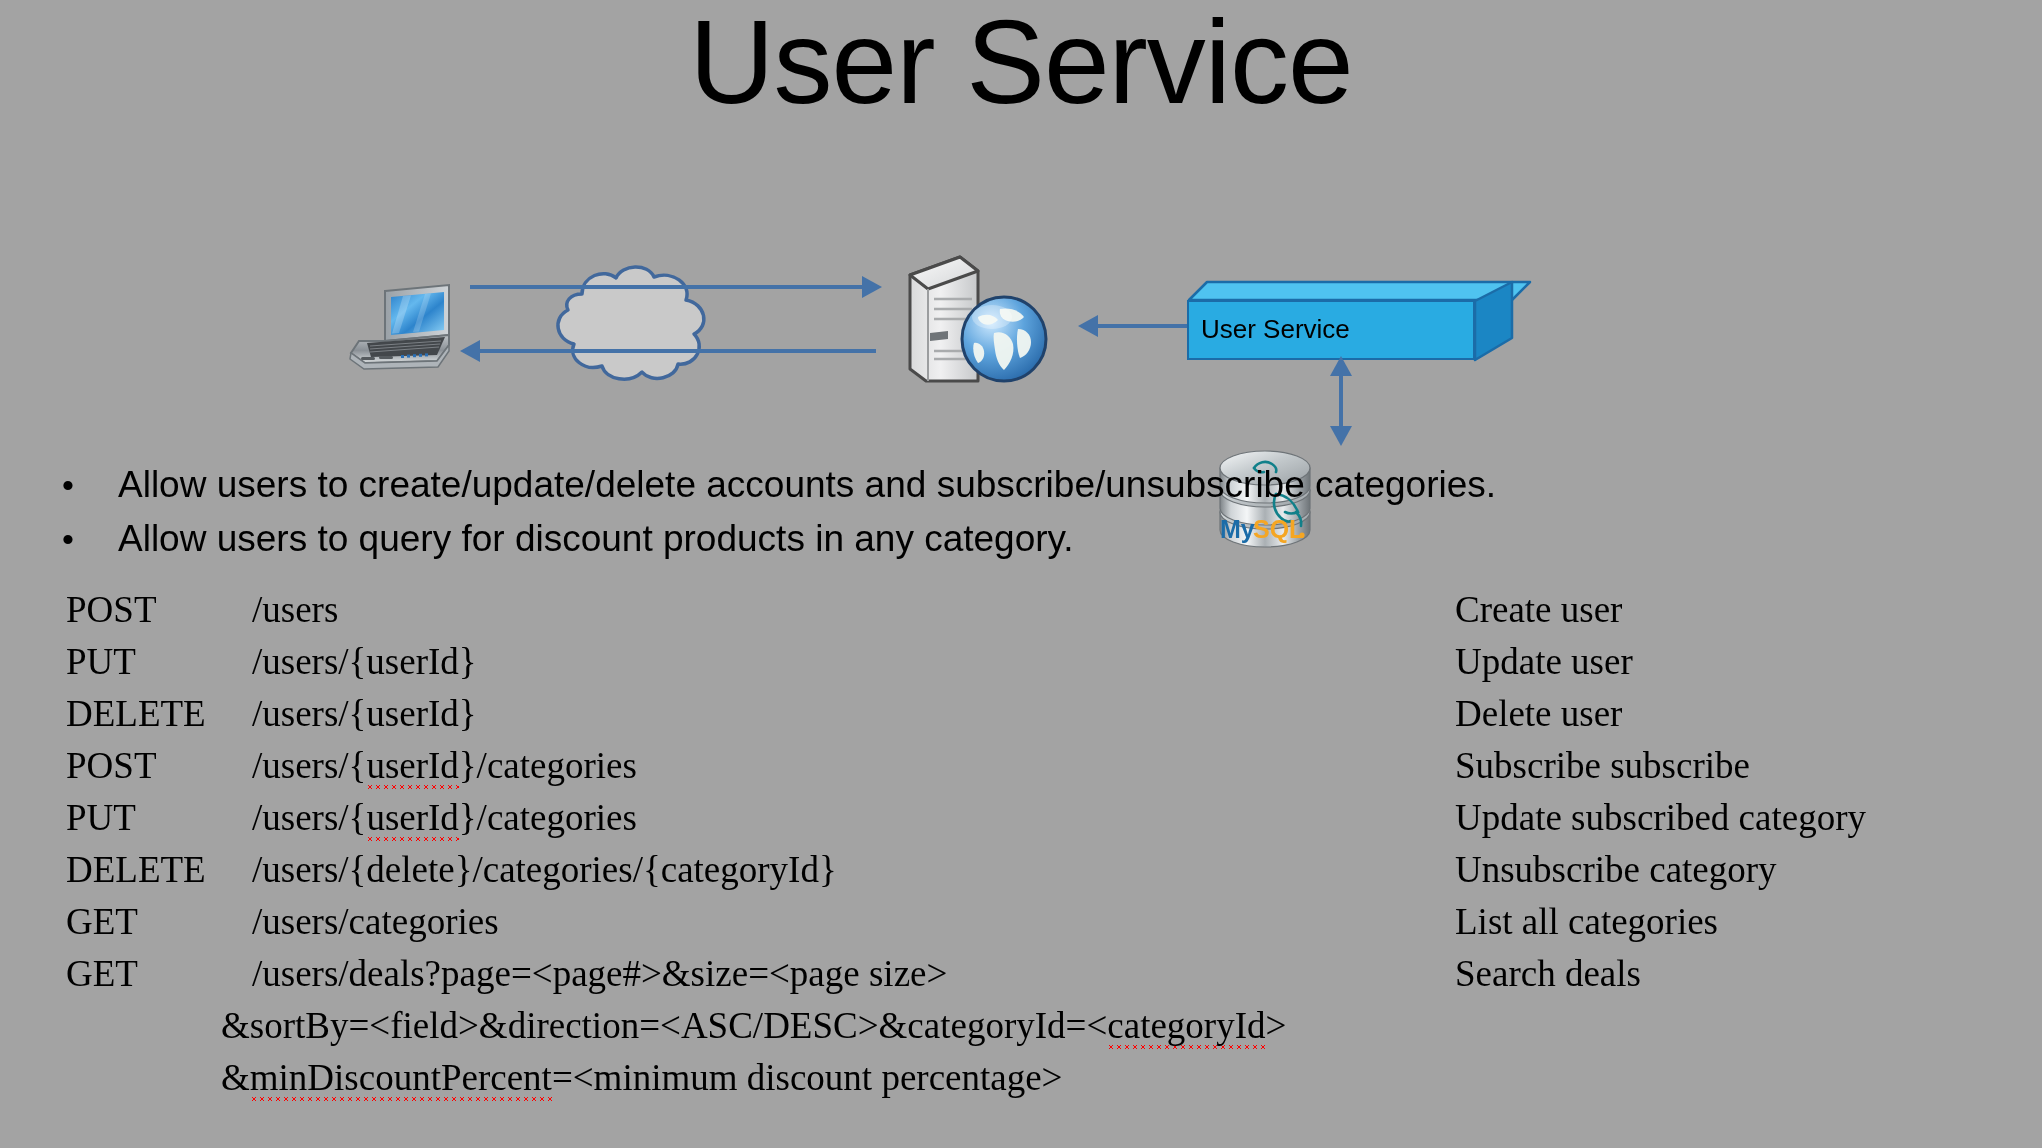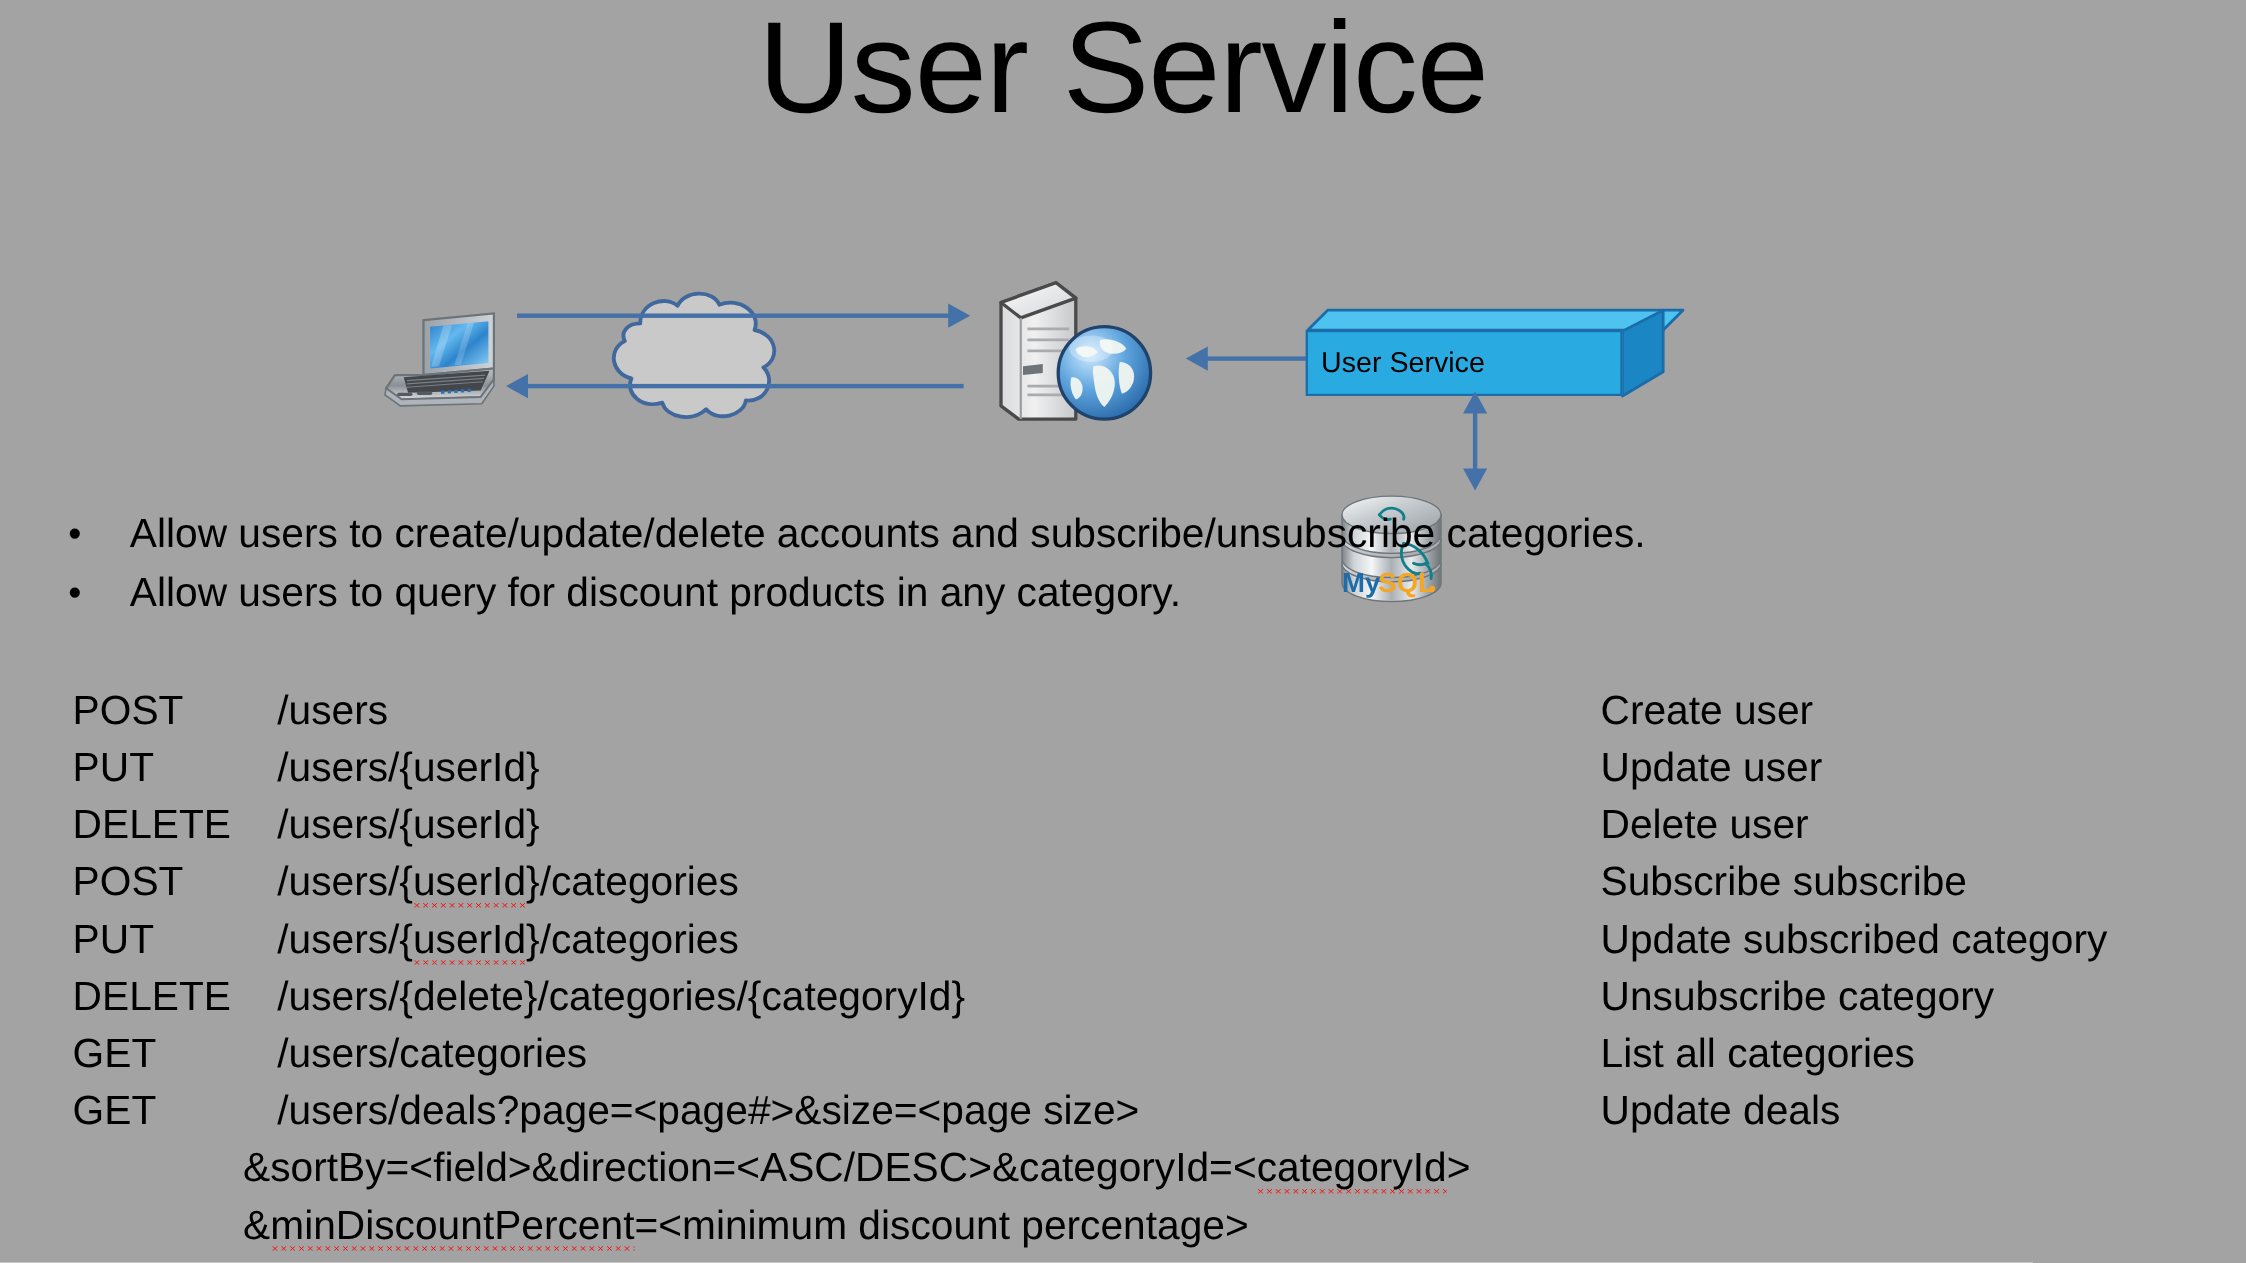--- a/index.html
+++ b/index.html
@@ -162,22 +162,23 @@
     text-align: left;
     padding-left: 6px;
     box-sizing: border-box;
   }
   .bullet-text { white-space: nowrap; }
 
   
   #api {
     position: absolute;
     left: 0;
-    top: 620px;
+    top: 584px;
     width: 2042px;
+    font-family: Liberation Serif, serif;
   }
   .api-row {
     position: relative;
     height: 52px;
     font-size: 37px;
     line-height: 52px;
     color: #000000;
     white-space: nowrap;
   }
   .api-method {
@@ -449,21 +450,21 @@
 
     <div class="api-row">
       <span class="api-method">GET</span>
       <span class="api-path"><span>/users/categories</span><span></span></span>
       <span class="api-desc">List all categories</span>
     </div>
 
     <div class="api-row">
       <span class="api-method">GET</span>
       <span class="api-path"><span>/users/deals?page=&lt;page#&gt;&amp;size=&lt;page size&gt;</span><span></span></span>
-      <span class="api-desc">Update deals</span>
+      <span class="api-desc">Search deals</span>
     </div>
 
     <div class="api-row">
       <span class="api-cont"><span>&amp;sortBy=&lt;field&gt;&amp;direction=&lt;ASC/DESC&gt;&amp;categoryId=&lt;</span><span class="sp">categoryId</span><span>&gt;</span></span>
     </div>
 
     <div class="api-row">
       <span class="api-cont"><span>&amp;</span><span class="sp">minDiscountPercent</span><span>=&lt;minimum discount percentage&gt;</span></span>
     </div>
 

